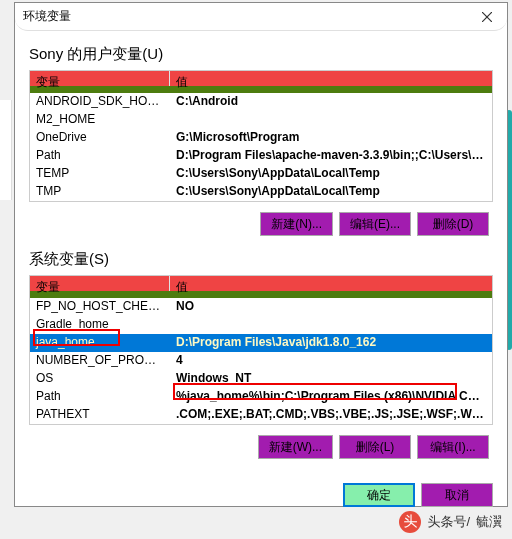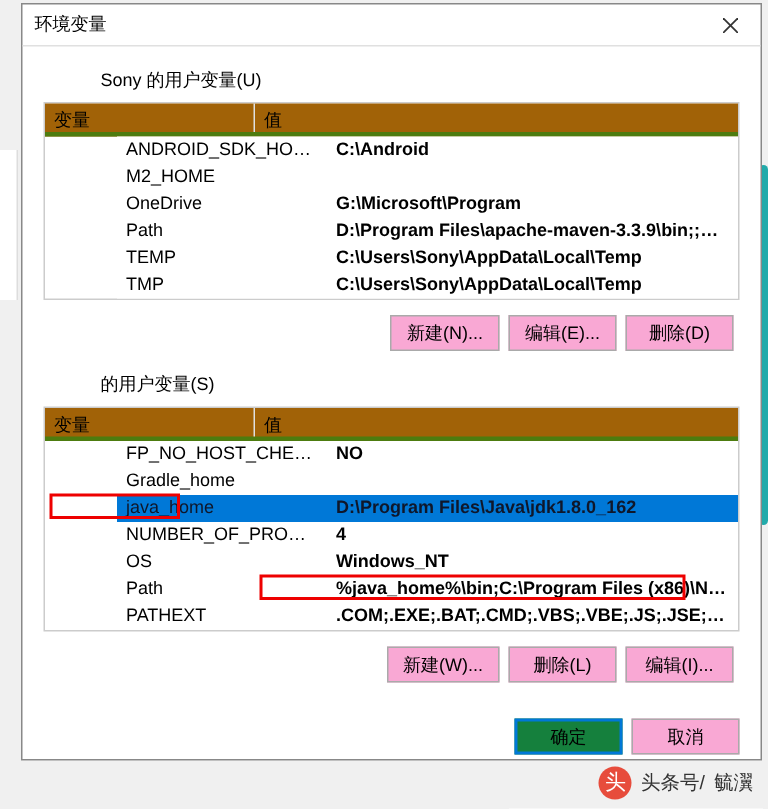--- a/index.html
+++ b/index.html
@@ -1,39 +1,39 @@
 <!DOCTYPE html>
 <html><head>
 <meta charset="utf-8">
 <style>
 * { box-sizing: border-box; margin: 0; padding: 0; }
 body { font-family: "Microsoft YaHei", "Segoe UI", sans-serif; font-size: 12px; background: #f0f0f0; position: relative; width: 512px; height: 539px; }
 .dialog { position: absolute; top: 2px; left: 14px; width: 494px; height: 505px; background: #fff; border: 1px solid #888; }
-.titlebar { height: 28px; display: flex; align-items: center; justify-content: space-between; border-bottom: 1px solid #e0e0e0; padding-left: 8px; }
+.titlebar { height: 28px; display: flex; align-items: center; justify-content: space-between; border-bottom: 1px solid #e0e0e0; padding-left: 8px; border-radius: 13px; }
 .titlebar-title { font-size: 12px; }
 .close-btn { width: 40px; height: 28px; display: flex; align-items: center; justify-content: center; cursor: pointer; }
 .close-btn svg { width: 10px; height: 10px; }
 .content { padding: 10px 14px 8px 14px; }
-.group-label { font-size: 12px; margin-bottom: 6px; margin-top: 4px; margin-left: 38px; }
+.group-label { font-size: 15px; margin-bottom: 6px; margin-top: 4px; }
 .group { border: 1px solid #ccc; background: #fff; }
-.grid-header { display: flex; height: 22px; border-bottom: 3px solid #4d7c0f; background: #a16207; }
+.grid-header { display: flex; height: 22px; border-bottom: 7px solid #4d7c0f; background: #ef4444; }
 .grid-header .col { border-right: 1px solid #e0e0e0; padding: 3px 6px; font-size: 12px; }
 .grid-header .col:last-child { border-right: none; }
 .col-var { width: 140px; flex-shrink: 0; }
 .col-val { flex: 1; }
-.grid-body { background: #fff; min-height: 100px; margin-left: 48px; }
+.grid-body { background: #fff; min-height: 100px; }
 .row { display: flex; height: 18px; font-size: 12px; }
 .row .cell { padding: 1px 6px; white-space: nowrap; overflow: hidden; text-overflow: ellipsis; }
 .row .cell.col-var { width: 140px; flex-shrink: 0; }
 .row .cell.col-val { flex: 1; font-weight: bold; }
-.row.selected { background: #0078d7; color: #0f172a; }
+.row.selected { background: #0078d7; color: #fef9c3; }
 .btn-row { display: flex; justify-content: flex-end; gap: 6px; padding: 10px 4px; }
-.btn { min-width: 72px; height: 24px; border: 1px solid #aaa; background: #f9a8d4; font-size: 12px; cursor: pointer; padding: 0 10px; }
+.btn { min-width: 72px; height: 24px; border: 1px solid #aaa; background: #a21caf; font-size: 12px; cursor: pointer; padding: 0 10px; }
 .footer-btns { display: flex; justify-content: flex-end; gap: 6px; padding: 6px 14px 10px 0; }
-.footer-btns .btn.ok { border: 2px solid #0078d7; background: #15803d; }
+.footer-btns .btn.ok { border: 2px solid #0078d7; background: #86efac; }
 .hl-red { position: absolute; border: 2px solid #e00; pointer-events: none; }
 .hl1 { top: 329px; left: 33px; width: 87px; height: 17px; }
 .hl2 { top: 383px; left: 173px; width: 284px; height: 17px; }
 .watermark { position: absolute; right: 10px; bottom: 6px; display: flex; align-items: center; gap: 6px; font-size: 13px; color: #333; }
 .wm-logo { width: 22px; height: 22px; border-radius: 50%; background: #e74c3c; display: flex; align-items: center; justify-content: center; color: #fff; font-size: 14px; }
 .tab-edge { position: absolute; left: 0; top: 100px; width: 12px; height: 100px; background: #fff; border-right: 1px solid #ddd; }
 .teal-edge { position: absolute; right: 0; top: 110px; width: 6px; height: 240px; background: #2aa; border-radius: 3px; }
 </style>
 </head>
 <body>
@@ -85,21 +85,21 @@
             <div class="cell col-val">C:\Users\Sony\AppData\Local\Temp</div>
           </div>
       </div>
     </div>
     <div class="btn-row">
       <button class="btn">新建(N)...</button>
       <button class="btn">编辑(E)...</button>
       <button class="btn">删除(D)</button>
     </div>
 
-    <div class="group-label">的用户变量(S)</div>
+    <div class="group-label">系统变量(S)</div>
     <div class="group">
       <div class="grid-header">
         <div class="col col-var">变量</div>
         <div class="col col-val">值</div>
       </div>
       <div class="grid-body">
         <div class="row">
             <div class="cell col-var">FP_NO_HOST_CHECK</div>
             <div class="cell col-val">NO</div>
           </div>

